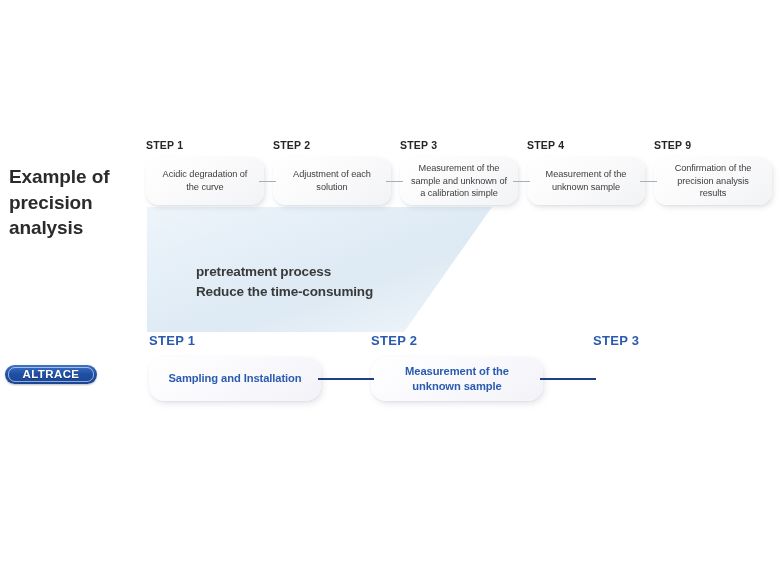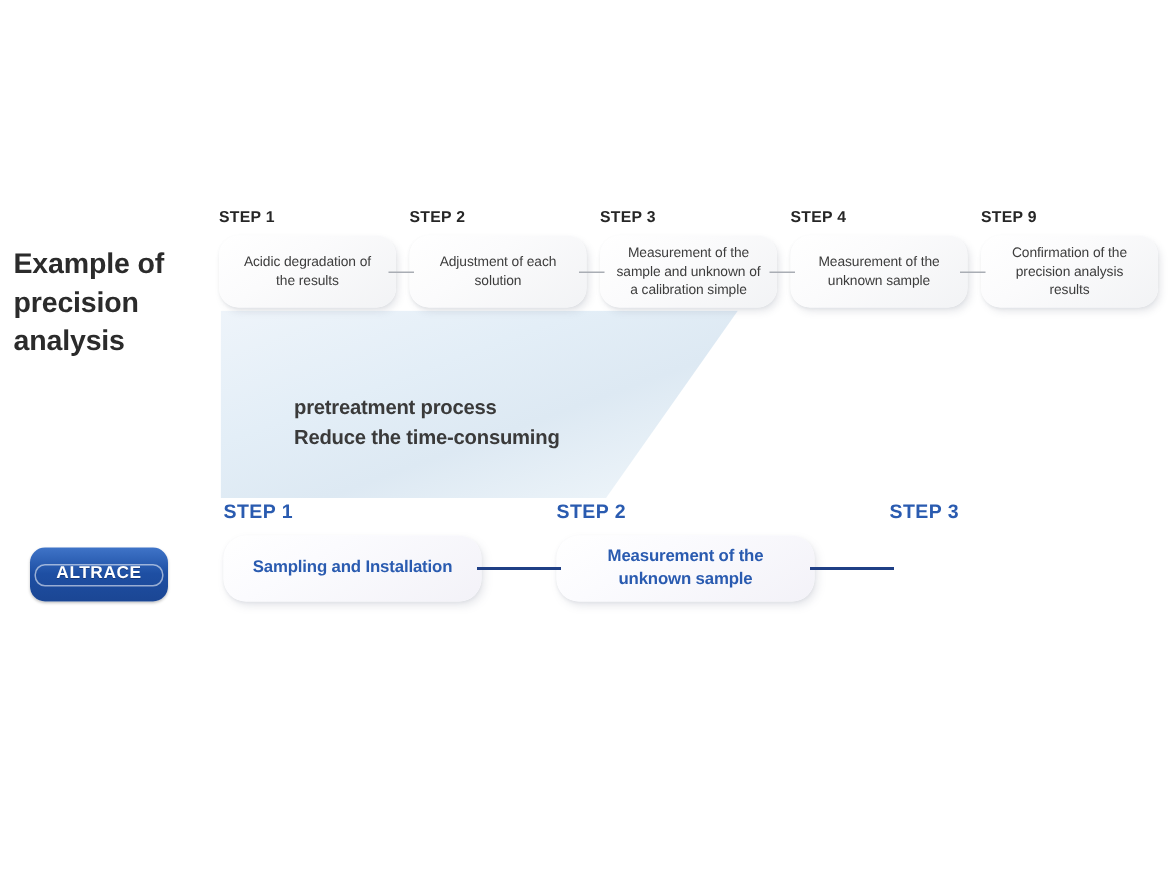--- a/index.html
+++ b/index.html
@@ -35,28 +35,27 @@
     top: 164px;
     width: 132px;
   }
 
   
   #altrace-badge {
     position: absolute;
     left: 5px;
     top: 365px;
     width: 92px;
-    height: 36px;
+    height: 19px;
     border-radius: 10px;
     background: linear-gradient(180deg, #3f74c8 0%, #1e4fa3 48%, #1b4694 100%);
     box-shadow: 0 1px 2px rgba(0,0,0,0.25);
     display: flex;
     align-items: center;
     justify-content: center;
-    margin-left: 15px;
   }
   #altrace-badge .inner {
     width: 84px;
     height: 13px;
     border-radius: 7px;
     border: 1px solid rgba(255,255,255,0.55);
     display: flex;
     align-items: center;
     justify-content: center;
   }
@@ -194,21 +193,21 @@
 
   <div class="step-label-top" style="left:146px">STEP 1</div>
   <div class="step-label-top" style="left:273px">STEP 2</div>
   <div class="step-label-top" style="left:400px">STEP 3</div>
   <div class="step-label-top" style="left:527px">STEP 4</div>
   <div class="step-label-top" style="left:654px">STEP 9</div>
 
   <div class="pill-top" style="left:146px; width:118px">
     <div class="txt">
       <div>Acidic degradation of</div>
-      <div>the results</div>
+      <div>the curve</div>
     </div>
   </div>
   <div class="pill-top" style="left:273px; width:118px">
     <div class="txt">
       <div>Adjustment of each</div>
       <div>solution</div>
     </div>
   </div>
   <div class="pill-top" style="left:400px; width:118px">
     <div class="txt">

